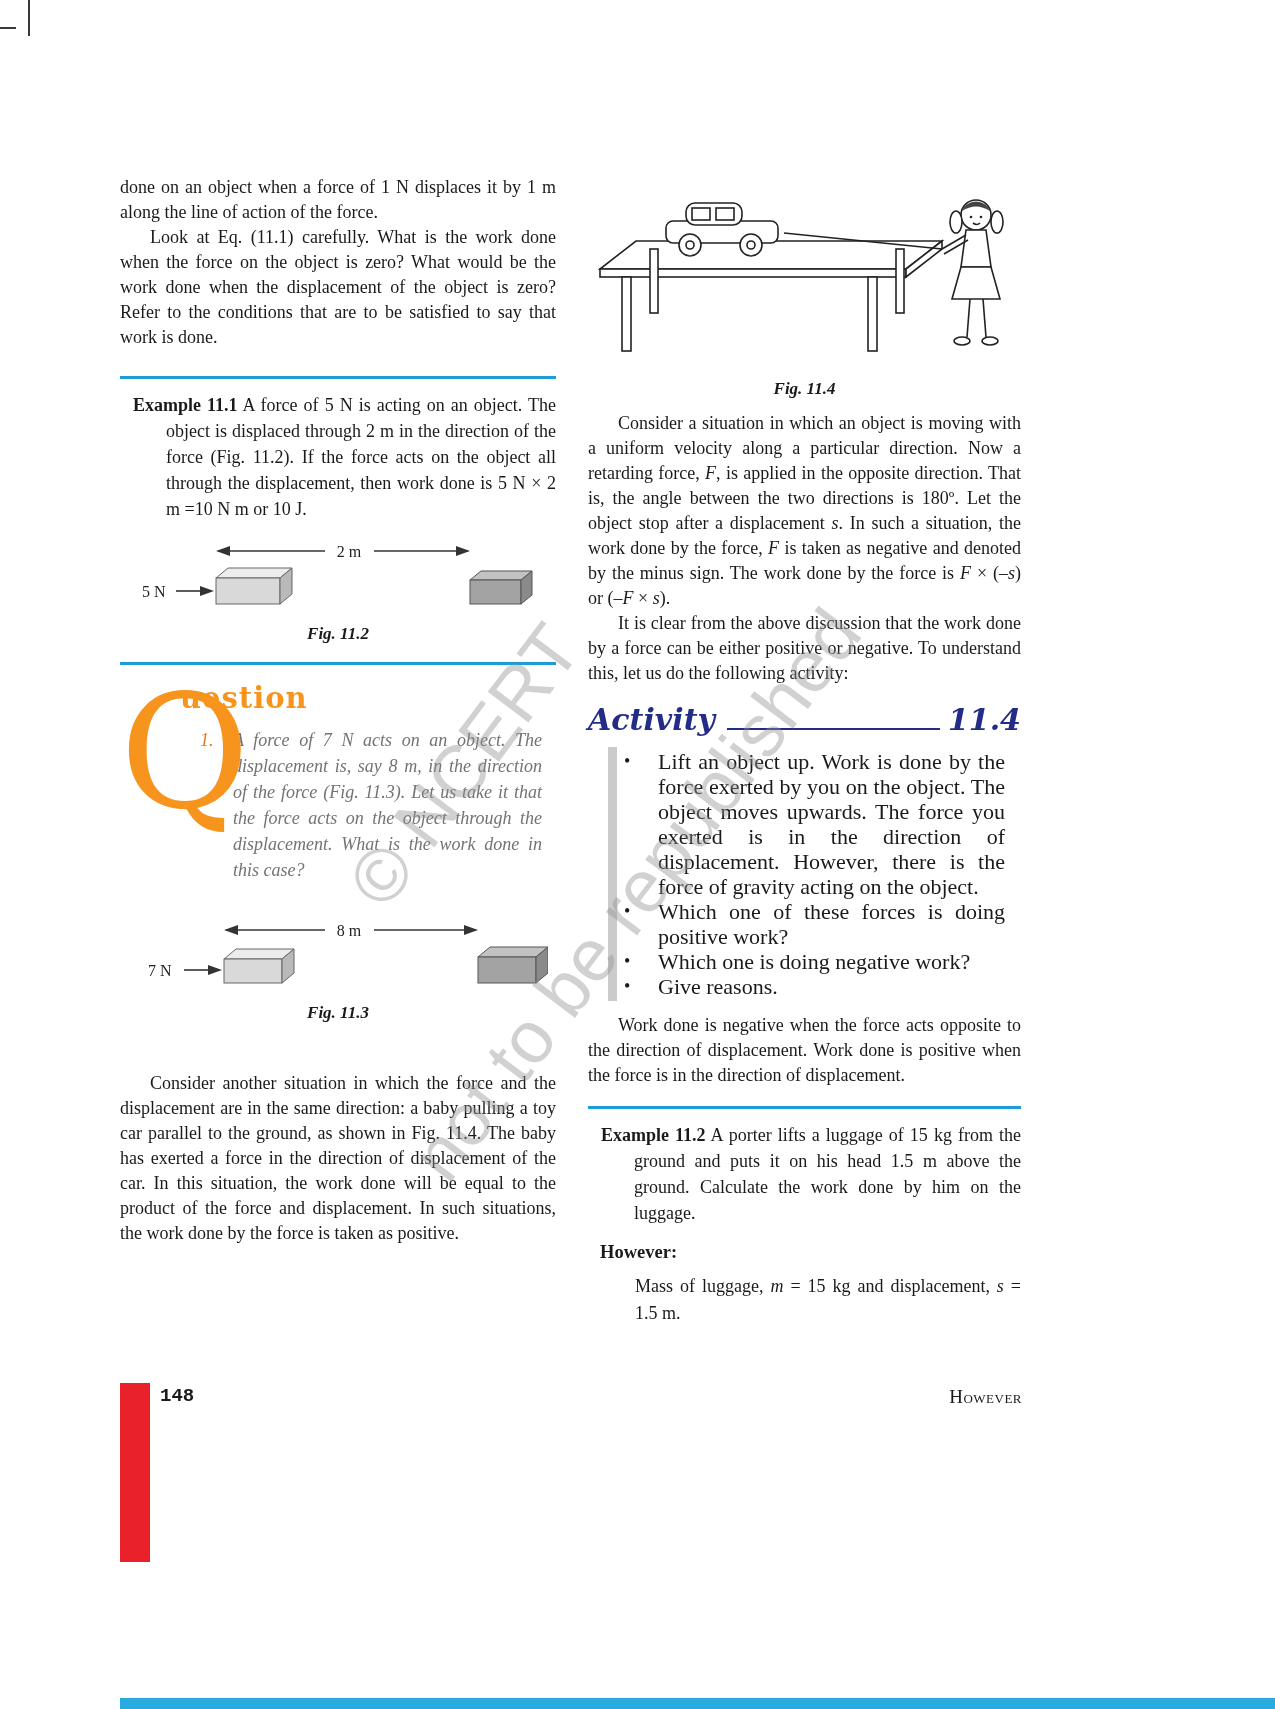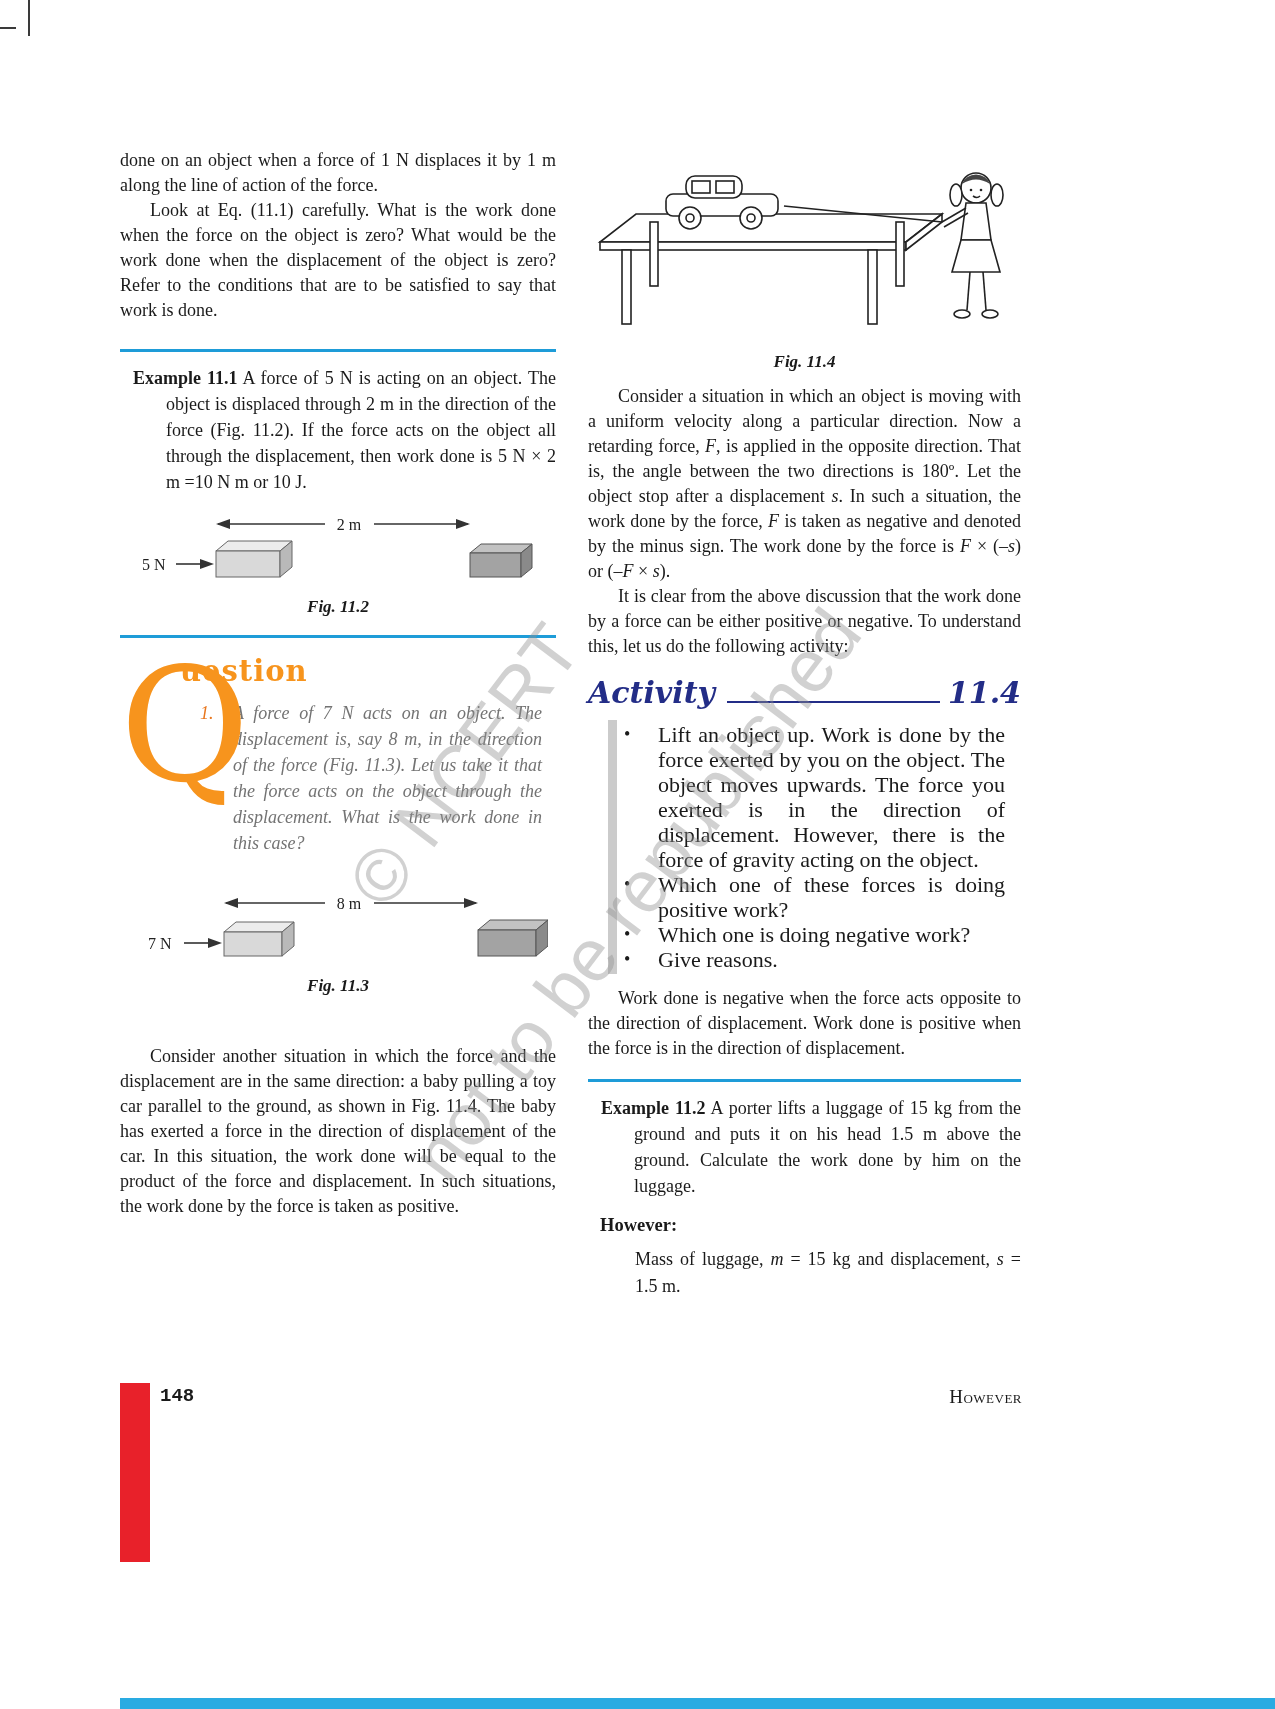--- a/index.html
+++ b/index.html
@@ -1,21 +1,21 @@
 <!DOCTYPE html>
 <html><head>
 <meta charset="utf-8">
 <style>
   * { margin:0; padding:0; box-sizing:border-box; }
   html,body { background:#ffffff; }
   body {
     width:1275px; height:1709px; position:relative; overflow:hidden;
     font-family:"Liberation Serif", serif; color:#1a1a1a;
   }
-  .col { position:absolute; top:148px; }
+  .col { position:absolute; top:175px; }
   #left-col  { left:120px; width:436px; }
   #right-col { left:588px; width:433px; }
 
   p.body { font-size:18px; line-height:25px; text-align:justify; }
   .indent { text-indent:30px; }
 
   
   .example { border-top:3px solid #1e9cd8; margin-top:26px; padding-top:13px; }
   .ex-text { font-size:18px; line-height:26px; text-align:justify; padding-left:46px; text-indent:-33px; }
   .ex-label { font-weight:bold; }

